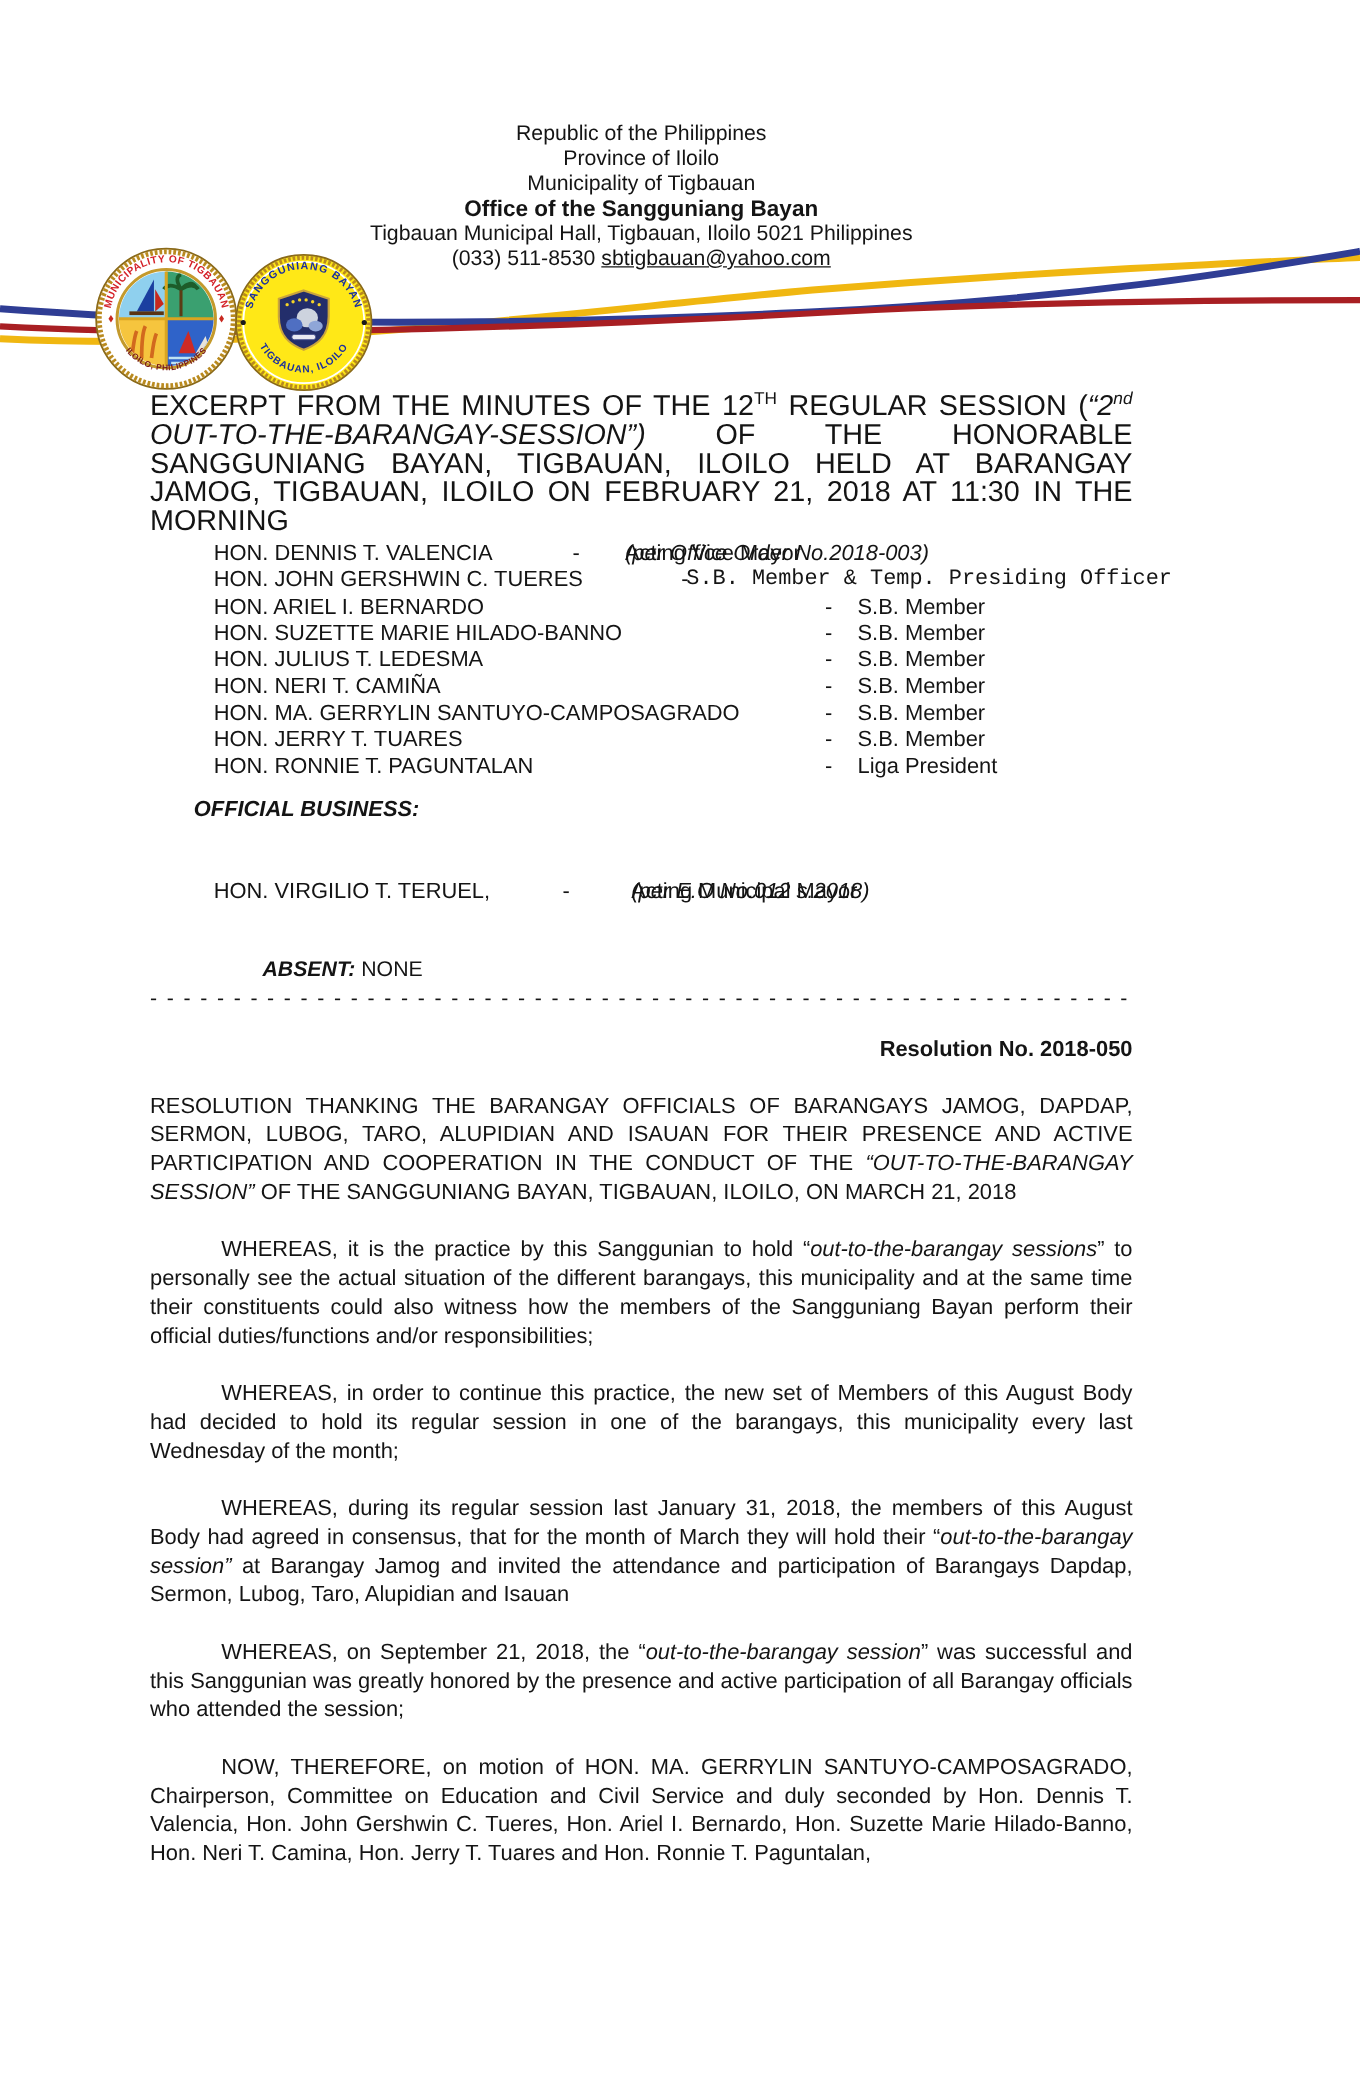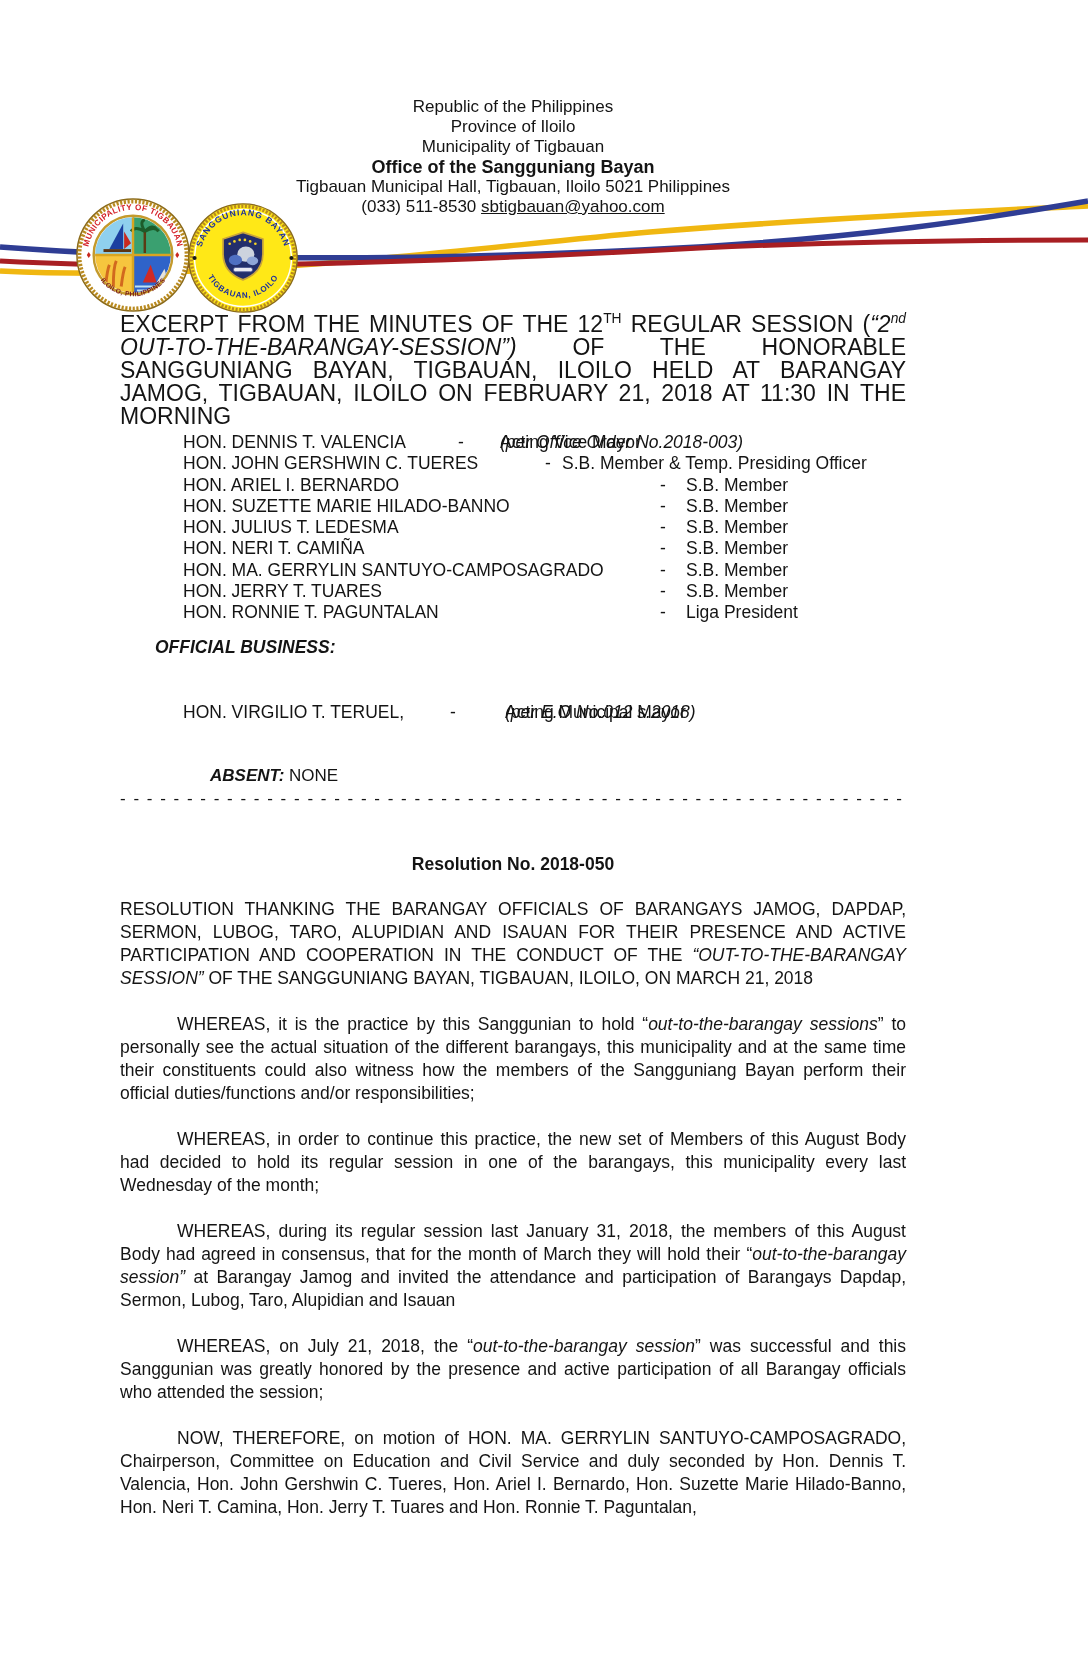--- a/index.html
+++ b/index.html
@@ -22,36 +22,36 @@
   svg text { font-family:"Liberation Sans", sans-serif; }
 
   
   .title-par { margin-top:96px; font-size:23px; line-height:23px; text-align:justify; }
   .i { font-style:italic; }
   .sup { font-size:0.6em; vertical-align:super; line-height:0; }
   .sec-head { margin:26px 0 0 35px; font-size:17.5px; font-weight:bold; font-style:italic; }
   .rows { margin-top:4px; }
   .prow { position:relative; height:21.3px; font-size:17.5px; }
   .prow span { position:absolute; white-space:nowrap; }
-  .prow .nm   { left:63px; }
+  .prow .nm   { left:51px; }
   .prow-def .dash { left:540px; }
   .prow-def .role { left:566px; }
   .prow-a .dash { left:338px; }
   .prow-a .role { left:380px; }
   .prow-b .dash { left:425px; }
-  .prow-b .role { left:442px; }
+  .prow-b .role { left:429px;font-family:Liberation Mono, monospace; }
   .ob-head { margin-top:13px; }
   .ob-row { margin-top:44px; height:22px; }
   .ob-row .dash { left:330px; }
   .ob-row .role { left:385px; }
   .absent-row { margin-top:42px; margin-left:90px; font-size:17px; }
   .absent-row .lbl { font-weight:bold; font-style:italic; }
   .dashline { margin-top:4px; width:100%; overflow:hidden; white-space:nowrap;
               font-size:17px; letter-spacing:1.5px; line-height:18px; }
-  .res-no { margin-top:46px; text-align:center; font-size:17.5px; font-weight:bold; }
+  .res-no { margin-top:21px; text-align:right; font-size:17.5px; font-weight:bold; }
   .par { margin-top:23px; font-size:17.5px; line-height:23px; text-align:justify; }
   .par-indent { text-indent:57px; }
 </style>
 </head>
 <body>
 
 <div class="page">
 
   <svg class="ribbons" viewBox="0 0 1088 125" width="1088" height="125">
     <path d="M0,81 C230,92 450,60 650,42 C850,26 1000,20 1088,16" fill="none" stroke="#f0b711" stroke-width="5.5"></path>
@@ -203,17 +203,17 @@
     </div>
 
     <div class="dashline">- - - - - - - - - - - - - - - - - - - - - - - - - - - - - - - - - - - - - - - - - - - - - - - - - - - - - - - - - - - - - - - - - - - - - -</div>
 
     <div class="res-no">Resolution No. 2018-050</div>
 
     <div class="par"><span>RESOLUTION THANKING THE BARANGAY OFFICIALS OF BARANGAYS JAMOG, DAPDAP, SERMON, LUBOG, TARO, ALUPIDIAN AND ISAUAN  FOR THEIR PRESENCE AND ACTIVE PARTICIPATION AND COOPERATION IN THE CONDUCT OF THE </span><span class="i">“OUT-TO-THE-BARANGAY SESSION”</span><span> OF THE SANGGUNIANG BAYAN, TIGBAUAN, ILOILO, ON MARCH 21, 2018</span></div>
     <div class="par par-indent"><span>WHEREAS, it is the practice by this Sanggunian to hold “</span><span class="i">out-to-the-barangay sessions</span><span>” to personally see the actual situation of the different barangays, this municipality and at the same time their constituents could also witness how the members of the Sangguniang Bayan perform their official duties/functions and/or responsibilities;</span></div>
     <div class="par par-indent"><span>WHEREAS, in order to continue this practice, the new set of Members of this August Body had decided to hold its regular session in one of the barangays, this municipality every last Wednesday of the month;</span></div>
     <div class="par par-indent"><span>WHEREAS, during  its regular session last January 31, 2018, the members of this August Body had agreed in consensus, that for the month of March  they will hold their “</span><span class="i">out-to-the-barangay session”</span><span> at Barangay Jamog and invited the attendance and participation of Barangays Dapdap, Sermon, Lubog, Taro, Alupidian and Isauan</span></div>
-    <div class="par par-indent"><span>WHEREAS, on July 21, 2018, the “</span><span class="i">out-to-the-barangay session</span><span>” was successful and this Sanggunian was greatly honored by the presence and active participation of all Barangay officials who attended the session;</span></div>
+    <div class="par par-indent"><span>WHEREAS, on September 21, 2018, the “</span><span class="i">out-to-the-barangay session</span><span>” was successful and this Sanggunian was greatly honored by the presence and active participation of all Barangay officials who attended the session;</span></div>
     <div class="par par-indent"><span>NOW,  THEREFORE,  on  motion  of  HON.  MA.  GERRYLIN  SANTUYO-CAMPOSAGRADO, Chairperson, Committee on Education and Civil Service and duly seconded by Hon. Dennis T. Valencia, Hon. John Gershwin C. Tueres, Hon. Ariel I. Bernardo, Hon. Suzette Marie Hilado-Banno, Hon. Neri T. Camina,  Hon. Jerry T. Tuares and Hon. Ronnie T. Paguntalan,</span></div>
 
   </div>
 </div>
 
 </body></html>

